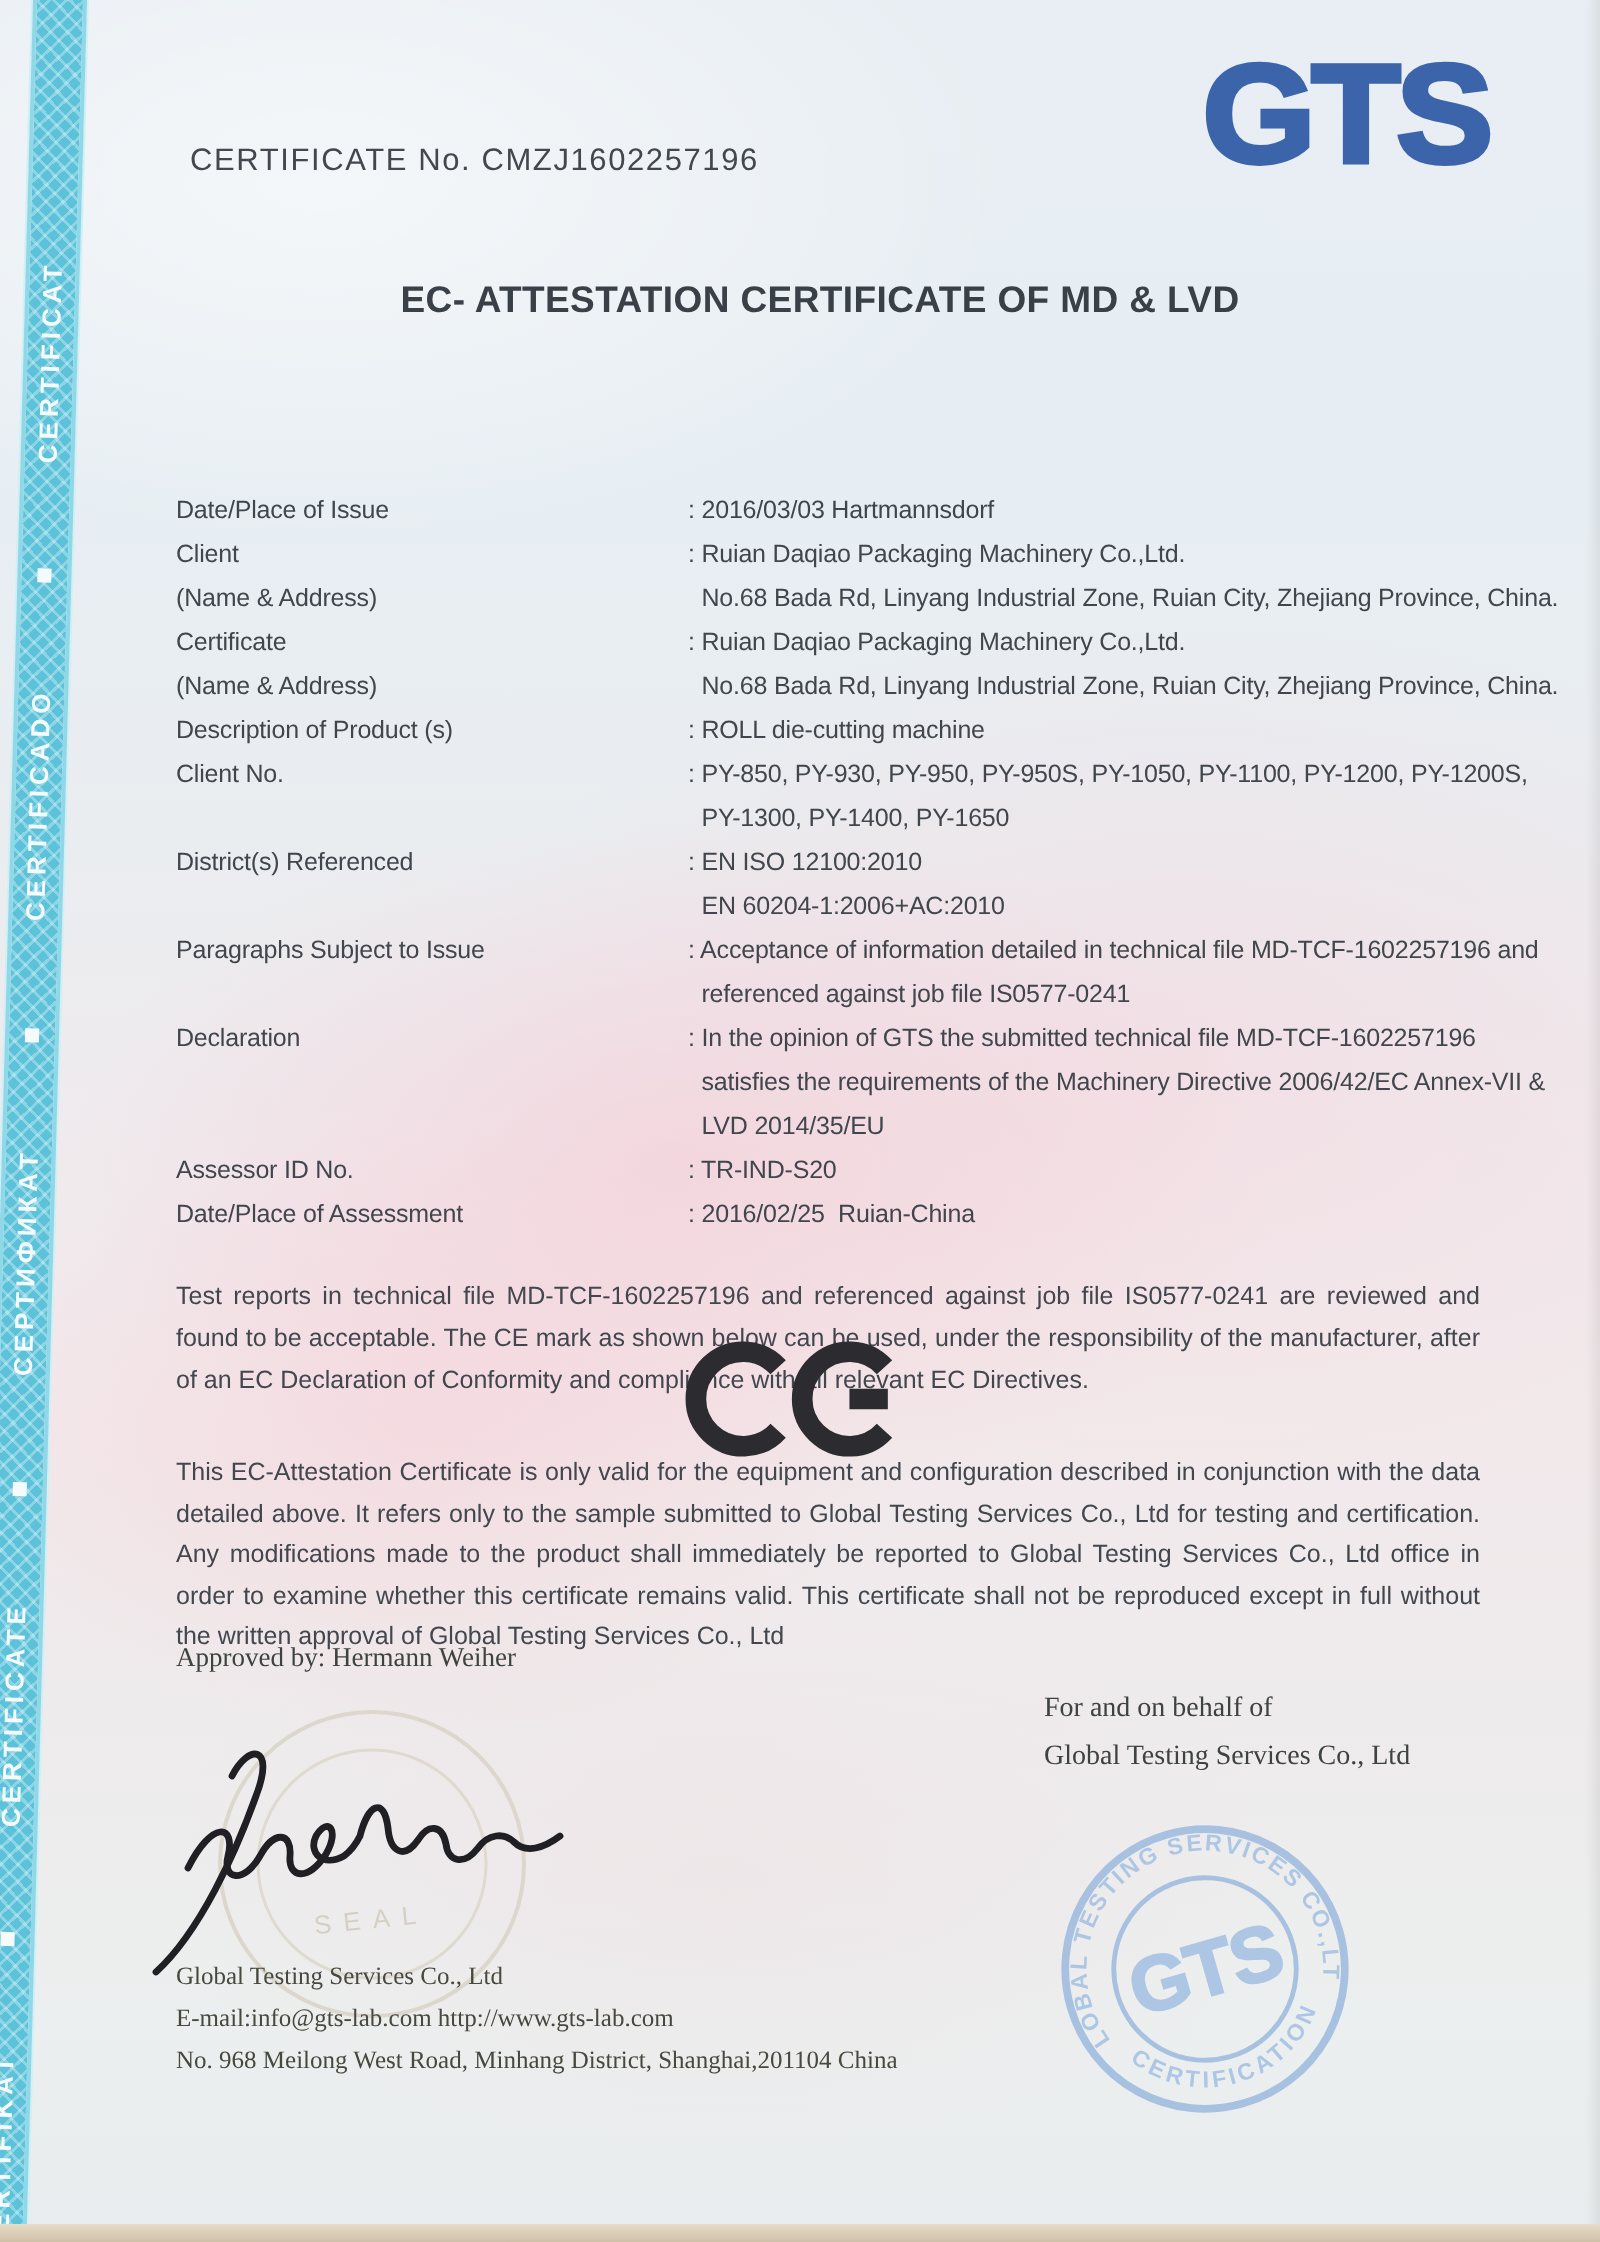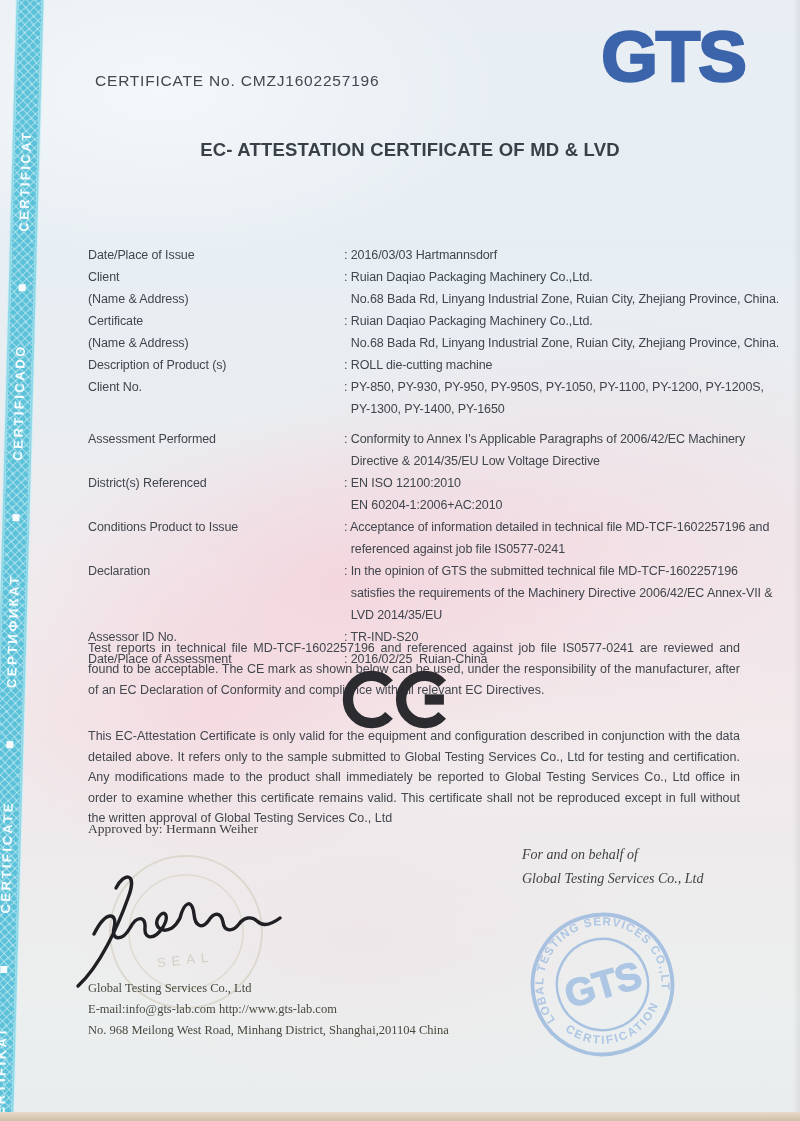--- a/index.html
+++ b/index.html
@@ -47,21 +47,21 @@
   .flabel{width:256px;flex:0 0 256px;}
   .fvalue{white-space:pre;}
   
   .para{position:absolute;left:88px;width:652px;font-size:12.5px;line-height:21px;text-align:justify;color:#42474e;}
   .para1{top:638px;}
   .para2{top:726px;line-height:20.5px;}
   
   .ce{position:absolute;left:342px;top:668px;}
   
   .approved{position:absolute;left:88px;top:821px;font-family:"Liberation Serif",serif;font-size:13.5px;color:#3e4340;}
-  .behalf{position:absolute;left:522px;top:843px;font-family:"Liberation Serif",serif;font-size:14px;line-height:24px;color:#3e4340;font-style:italic;}
+  .behalf{position:absolute;left:522px;top:843px;font-family:"Liberation Serif",serif;font-size:14px;line-height:24px;color:#3e4340;}
   .emboss{position:absolute;left:88px;top:852px;opacity:0.85;}
   .signature{position:absolute;left:64px;top:868px;}
   .footer{position:absolute;left:88px;top:978px;font-family:"Liberation Serif",serif;font-size:12.5px;line-height:21px;color:#47493f;}
   .stamp{position:absolute;left:520px;top:902px;transform:rotate(-16deg);opacity:0.85;}
   
   .bottom-strip{position:absolute;left:0;bottom:0;width:800px;height:9px;
     background:linear-gradient(#e7dbc8,#cfc0a8);}
   .right-shade{position:absolute;right:0;top:0;width:7px;height:1121px;background:linear-gradient(90deg,rgba(0,0,0,0),rgba(90,90,90,0.10));}
 </style>
 </head>
@@ -108,32 +108,27 @@
       </div>
     <div class="frow">
         <div class="flabel">Description of Product (s)</div>
         <div class="fvalue">: ROLL die-cutting machine</div>
       </div>
     <div class="frow">
         <div class="flabel">Client No.</div>
         <div class="fvalue">: PY-850, PY-930, PY-950, PY-950S, PY-1050, PY-1100, PY-1200, PY-1200S,
   PY-1300, PY-1400, PY-1650</div>
       </div>
-    <div class="frow gap">
-        <div class="flabel">Assessment Performed</div>
-        <div class="fvalue">: Conformity to Annex I's Applicable Paragraphs of 2006/42/EC Machinery
-  Directive &amp; 2014/35/EU Low Voltage Directive</div>
-      </div>
     <div class="frow">
         <div class="flabel">District(s) Referenced</div>
         <div class="fvalue">: EN ISO 12100:2010
   EN 60204-1:2006+AC:2010</div>
       </div>
     <div class="frow">
-        <div class="flabel">Conditions Product to Issue</div>
+        <div class="flabel">Paragraphs Subject to Issue</div>
         <div class="fvalue">: Acceptance of information detailed in technical file MD-TCF-1602257196 and
   referenced against job file IS0577-0241</div>
       </div>
     <div class="frow">
         <div class="flabel">Declaration</div>
         <div class="fvalue">: In the opinion of GTS the submitted technical file MD-TCF-1602257196
   satisfies the requirements of the Machinery Directive 2006/42/EC Annex-VII &amp;
   LVD 2014/35/EU</div>
       </div>
     <div class="frow">

